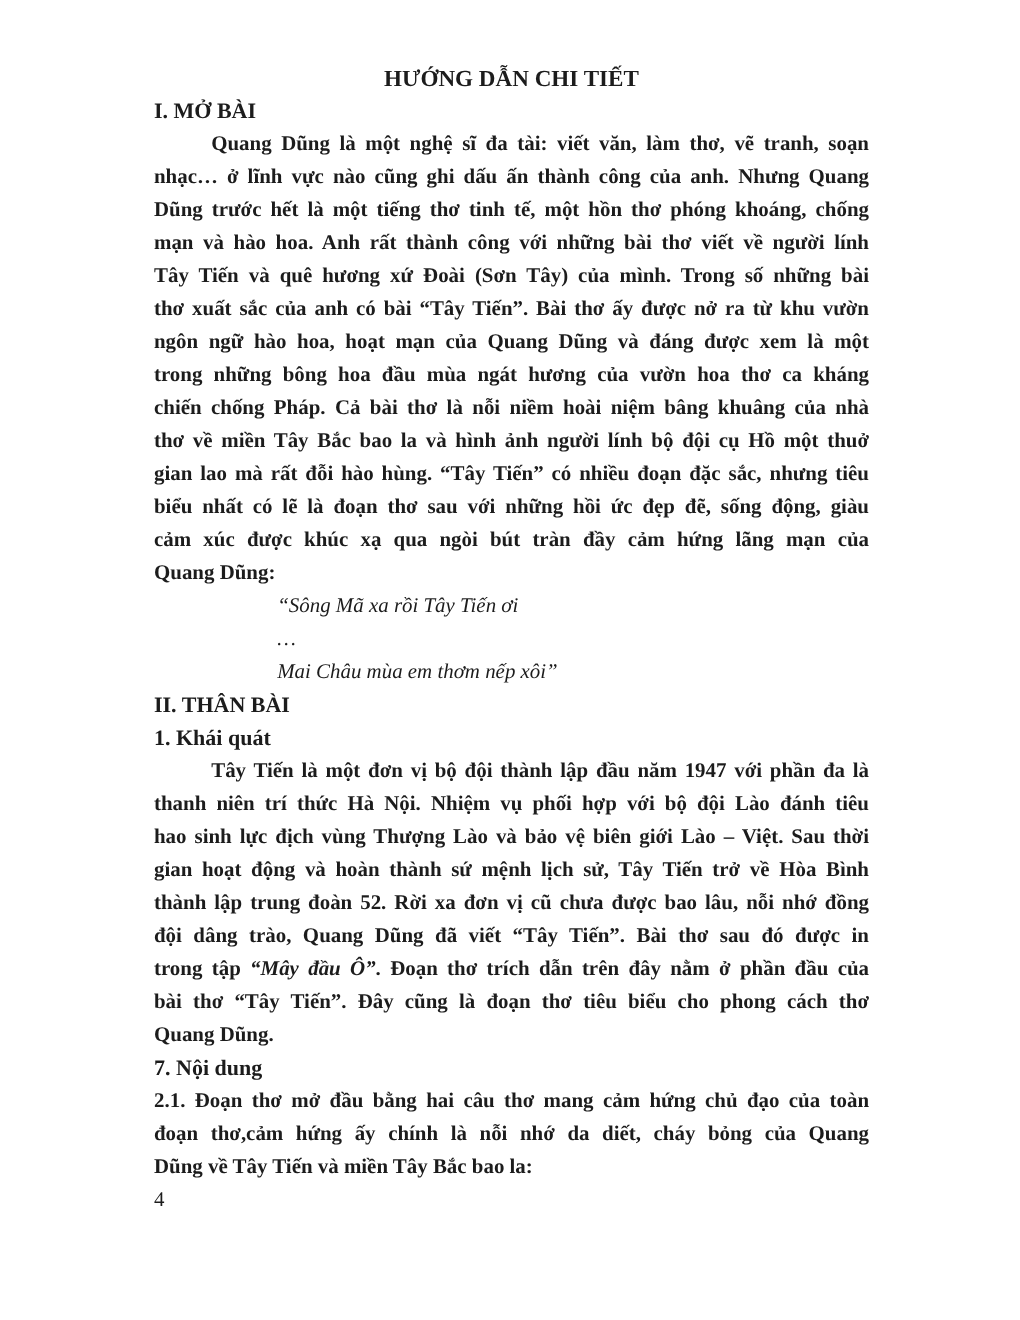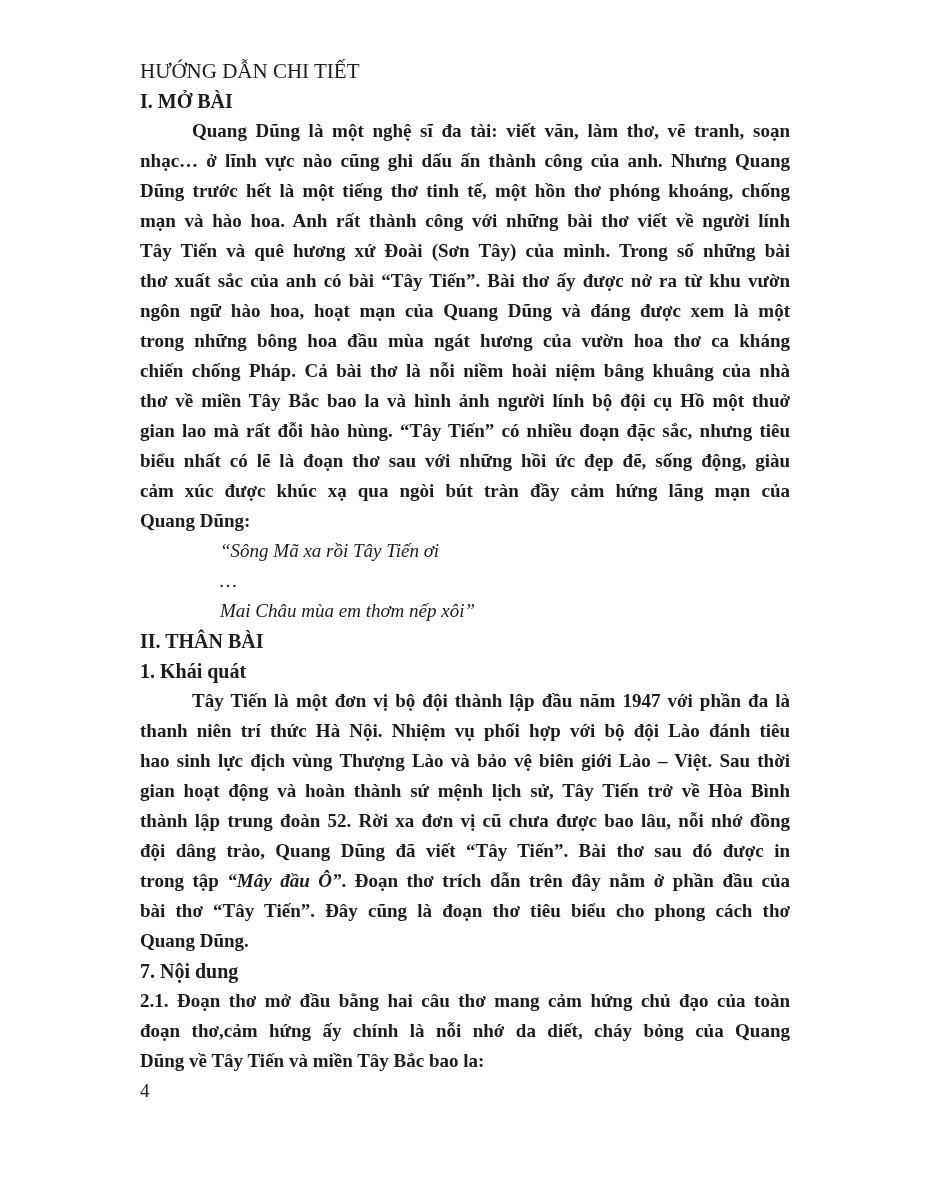--- a/index.html
+++ b/index.html
@@ -24,42 +24,42 @@
   }
   .running-head {
     font-style: italic;
     font-size: 19px;
     line-height: 24px;
     padding-bottom: 10px;
     border-bottom: 2px solid #4a4a4a;
   }
   .doc-title {
     margin-top: 22px;
-    font-weight: normal;
+    font-weight: bold;
     font-size: 21px;
     line-height: 30px;
-    text-align: left;
+    text-align: center;
   }
   .heading {
     font-weight: bold;
     font-size: 20px;
     line-height: 30px;
   }
   .para { margin: 0; }
   .para.bold .tline { font-weight: bold; }
   .tline {
     font-size: 19px;
     line-height: 30px;
     text-align: justify;
     text-align-last: justify;
     font-weight: bold;
   }
   .tline.first { text-indent: 52px; }
   .tline.end { text-align-last: left; }
-  .poem { margin-left: 80px; }
+  .poem { margin-left: 112px; }
   .poem-line {
     font-style: italic;
     font-size: 19px;
     line-height: 30px;
   }
   .it { font-style: italic; }
   .page-number {
     font-size: 19px;
     line-height: 30px;
   }

